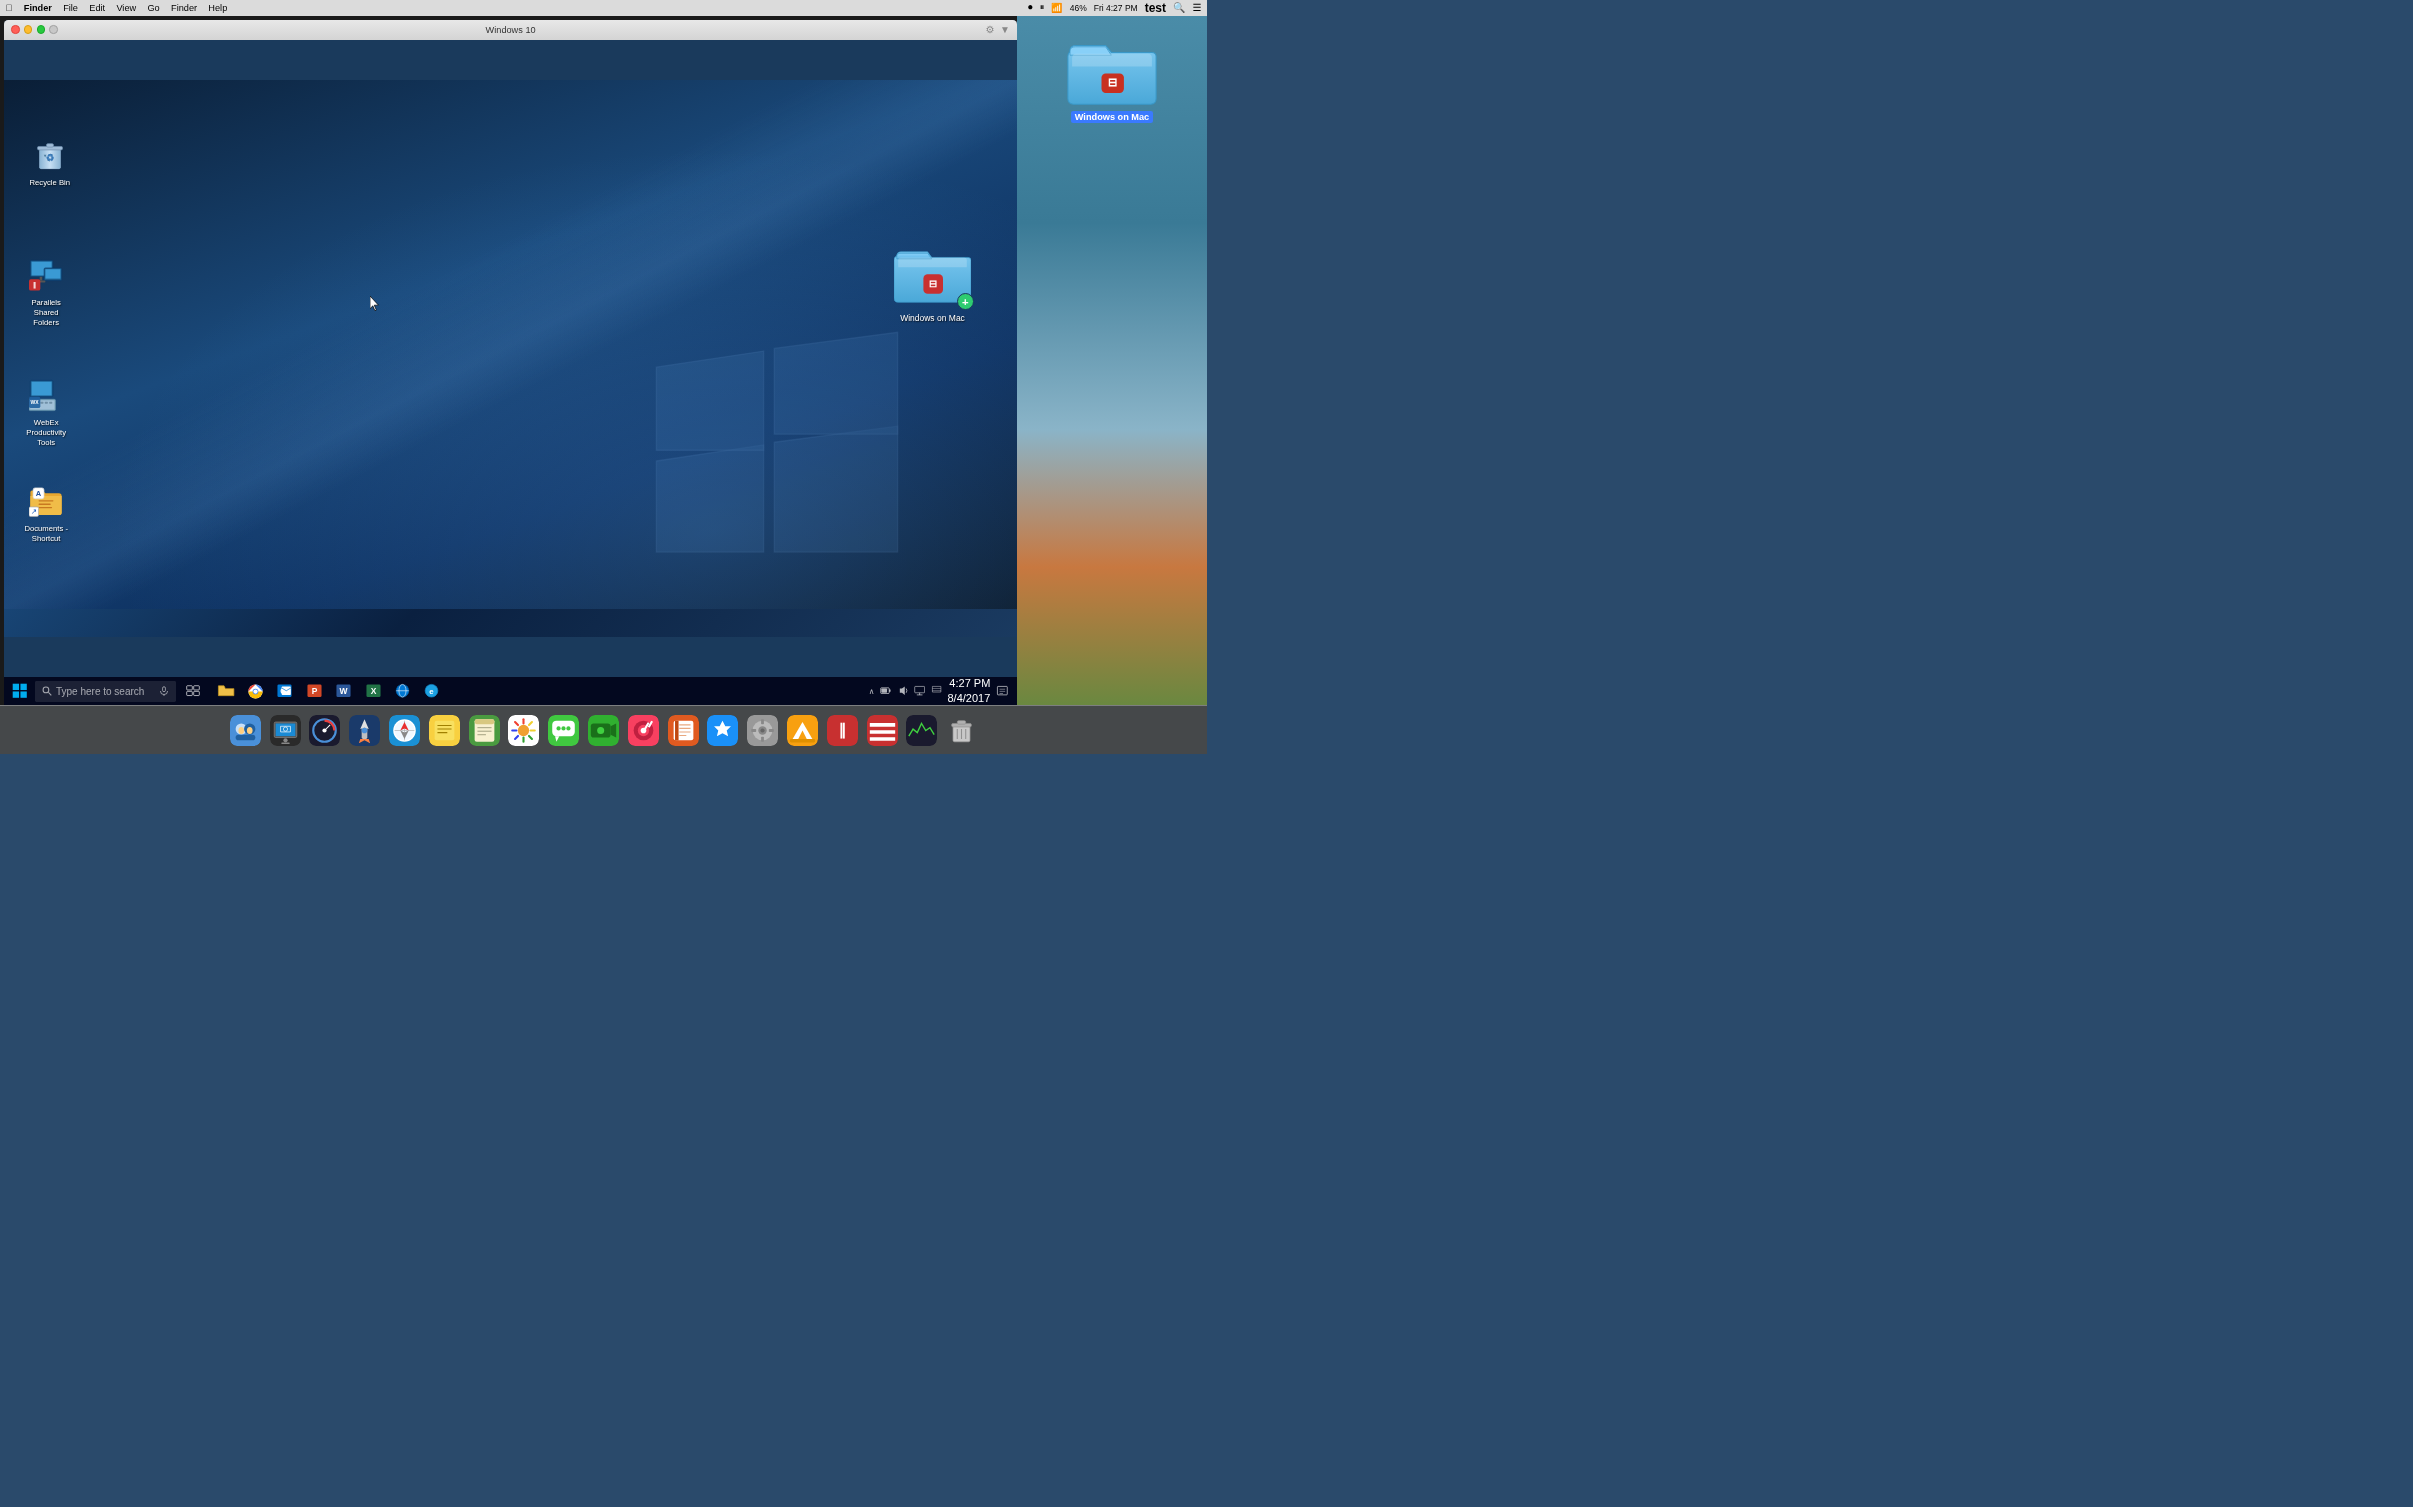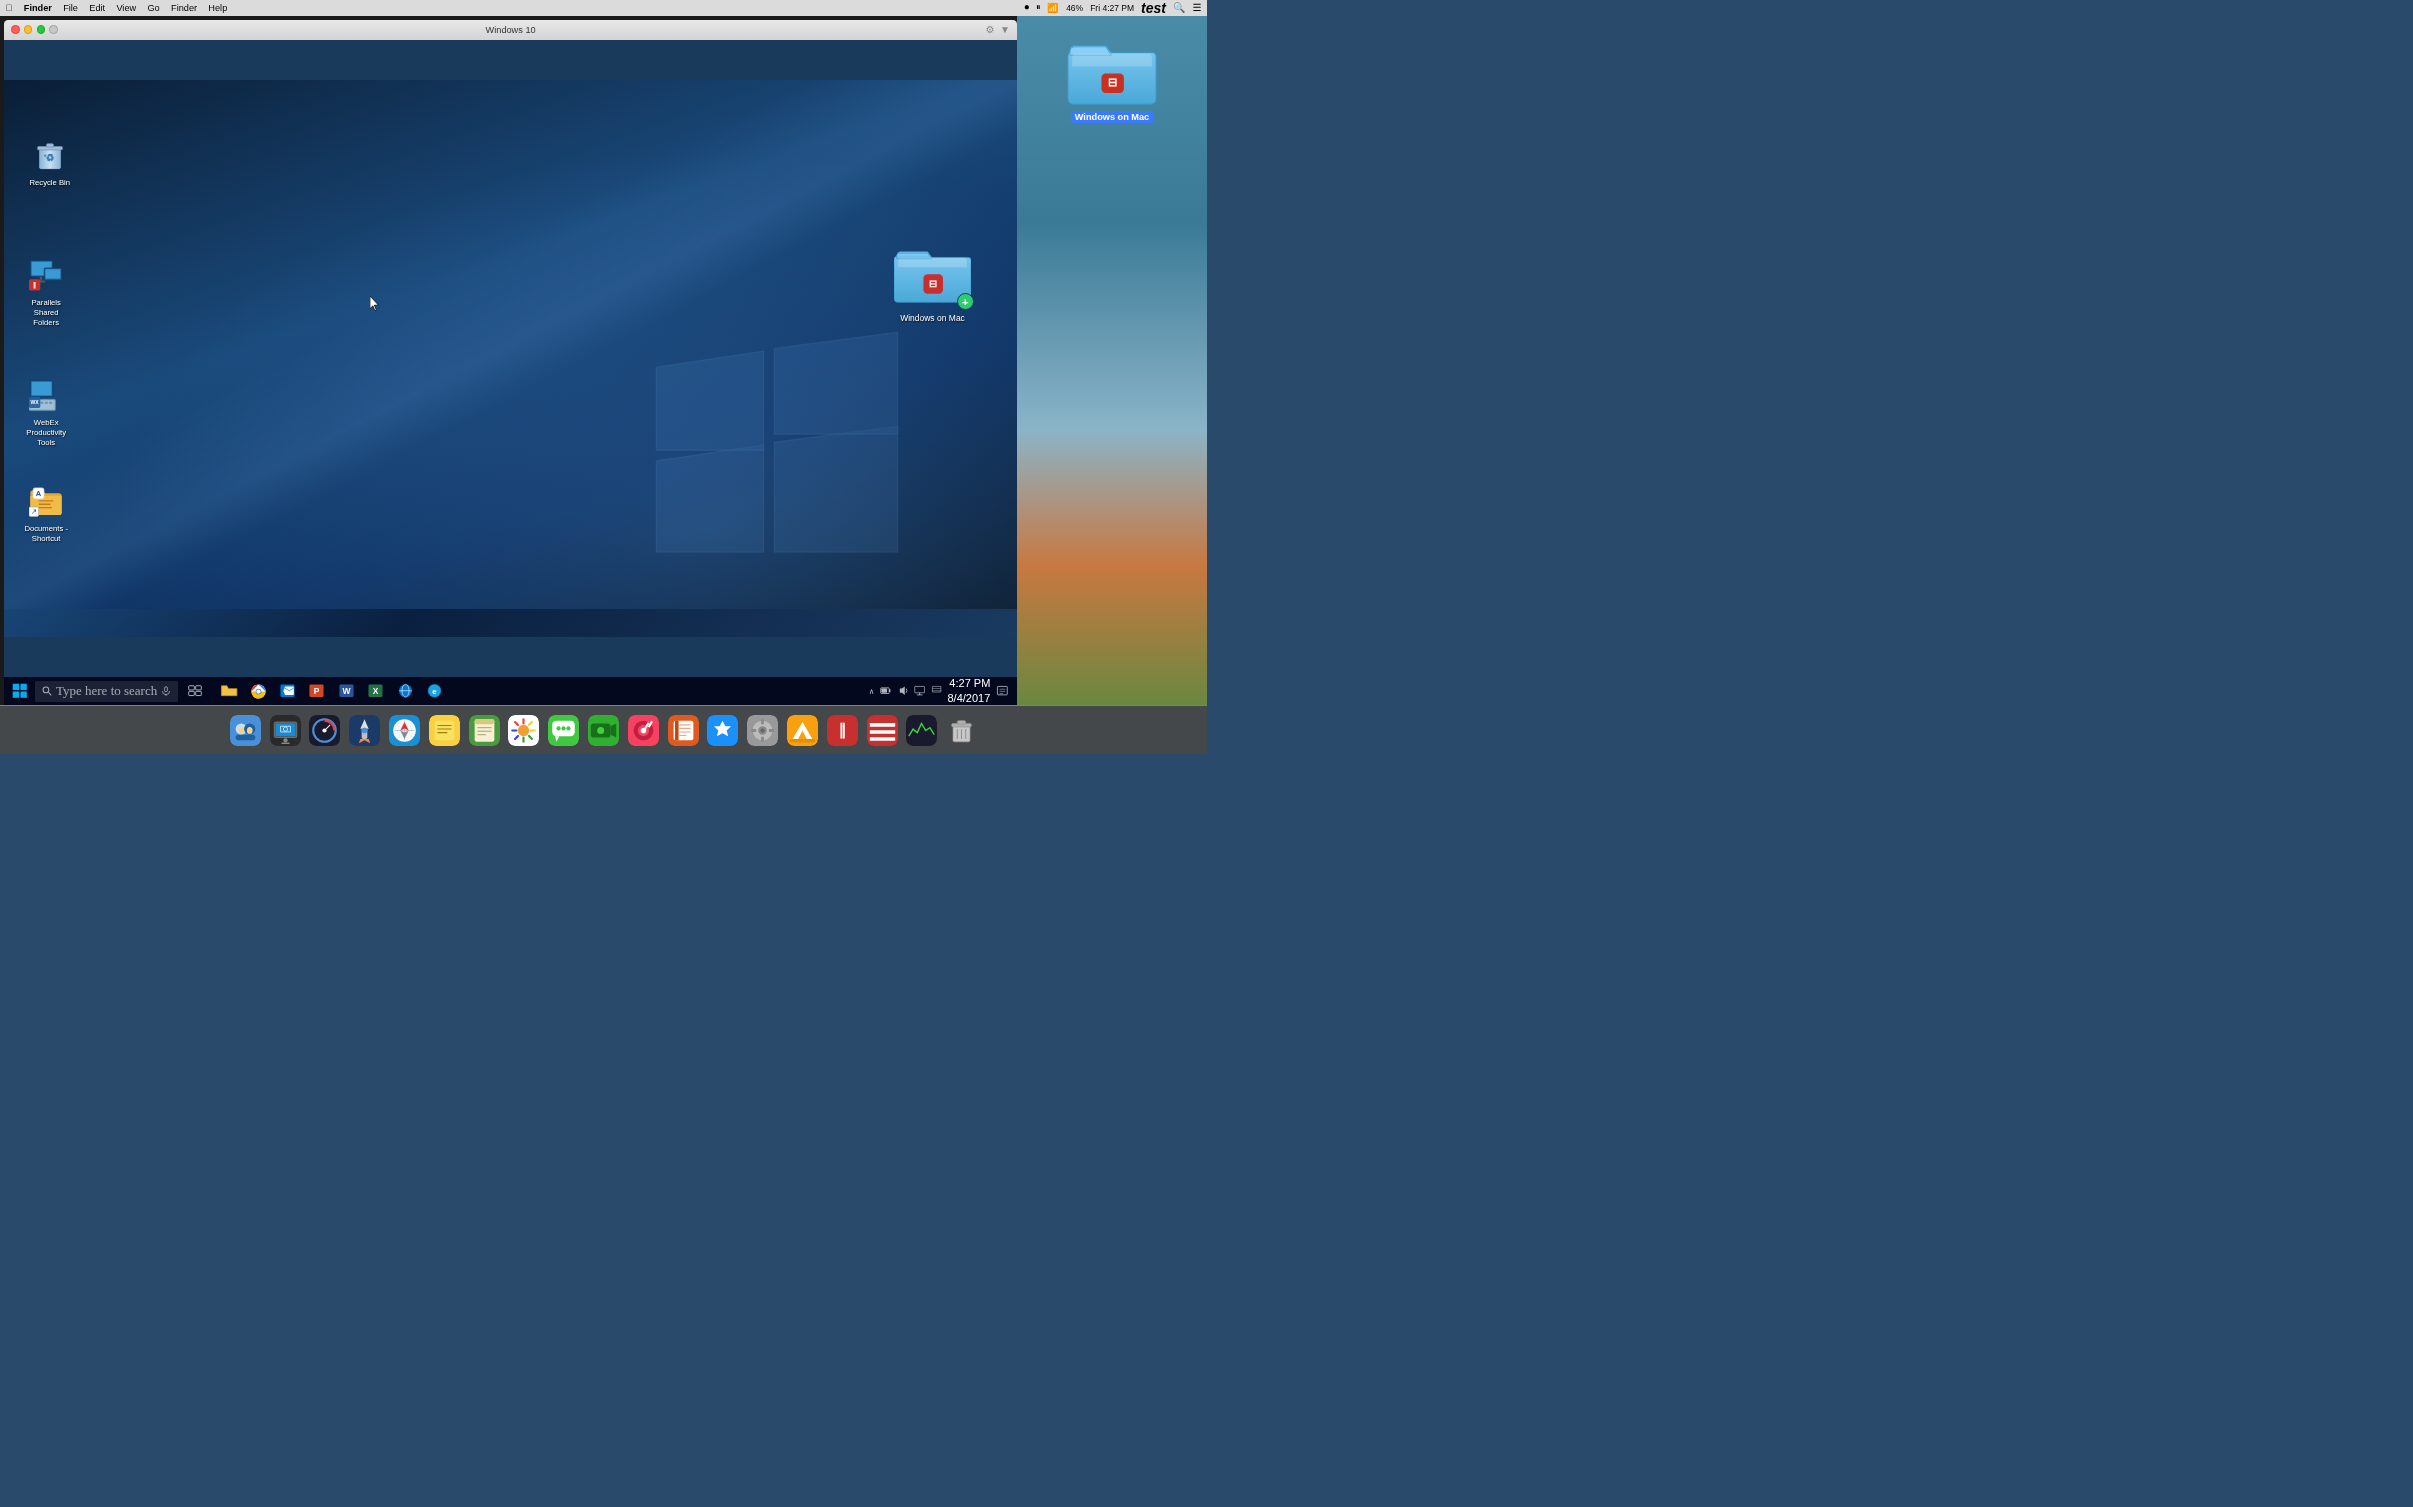--- a/index.html
+++ b/index.html
@@ -228,22 +228,21 @@
       align-items: center;
       background: rgba(255,255,255,0.1);
       border-radius: 1.4px;
       height: 21px;
       padding: 0 7px;
       gap: 4.2px;
       min-width: 141px;
     }
     .taskbar-search-text {
       color: rgba(255,255,255,0.6);
-      font-size: 13px;
-      font-family: Liberation Serif, serif;
+      font-size: 10px;
     }
     .taskbar-apps {
       display: flex;
       align-items: center;
       gap: 1.4px;
       margin-left: 2.8px;
     }
     .taskbar-app {
       width: 28px;
       height: 25px;
@@ -333,21 +332,21 @@
       <span class="menu-item">Go</span>
       <span class="menu-item">Finder</span>
       <span class="menu-item">Help</span>
     </div>
     <div class="mac-menubar-right">
       <span style="font-size:9.2px;">⏺</span>
       <span style="font-size:9.2px;">⏸</span>
       <span style="font-size:9.2px;">📶</span>
       <span style="font-size:8.5px;">46%</span>
       <span style="font-size:8.5px;text-align:right;">Fri 4:27 PM</span>
-      <span style="font-size:14px; font-weight:600;font-style:italic;">test</span>
+      <span style="font-size:12px; font-weight:600;">test</span>
       <span style="font-size:10px;">🔍</span>
       <span style="font-size:10px;">☰</span>
     </div>
   </div>
 
   <div class="main-area">
 
     <div class="vm-window">
 
       <div class="vm-titlebar">

